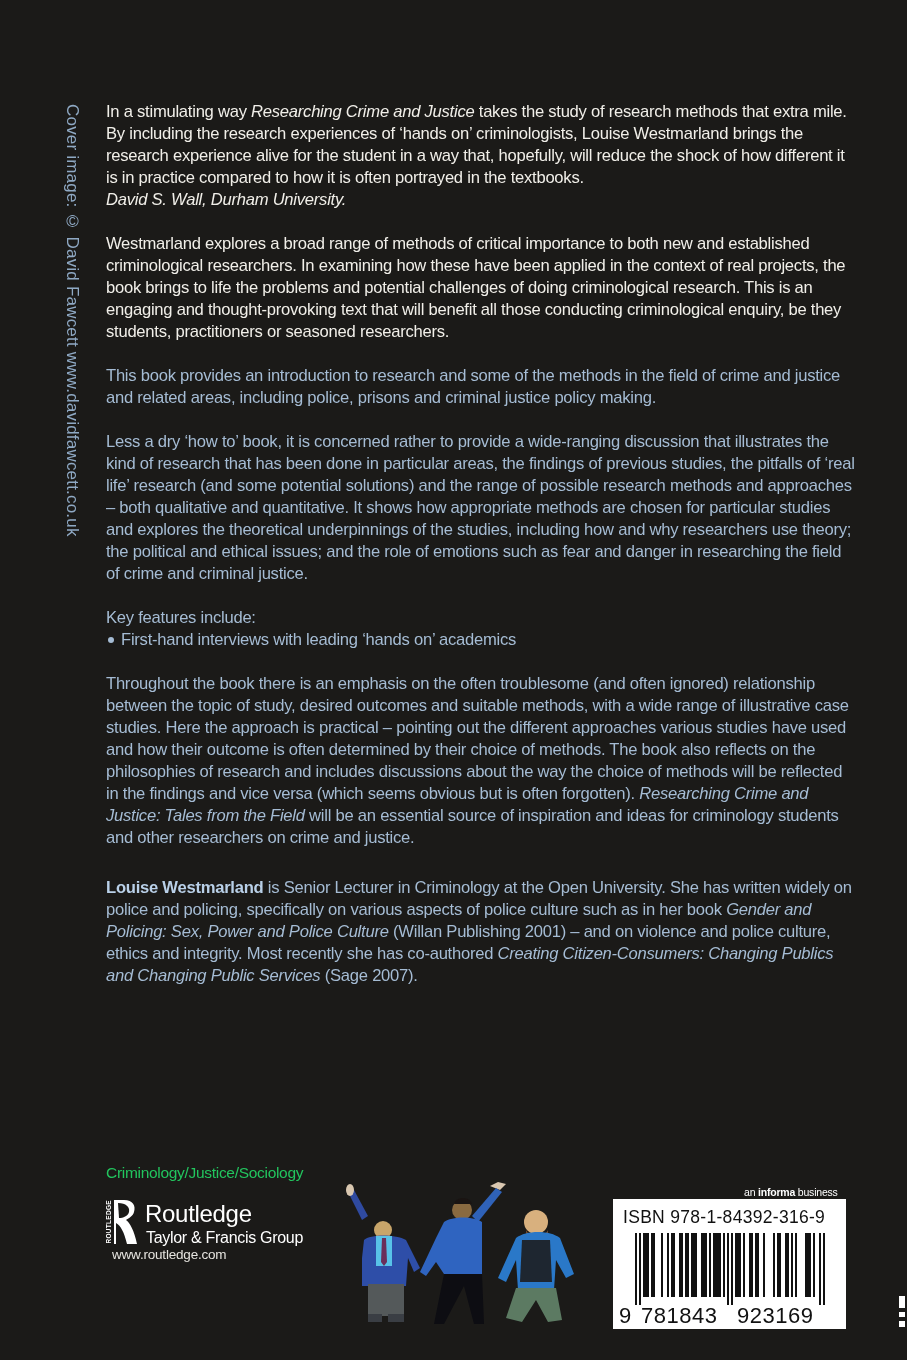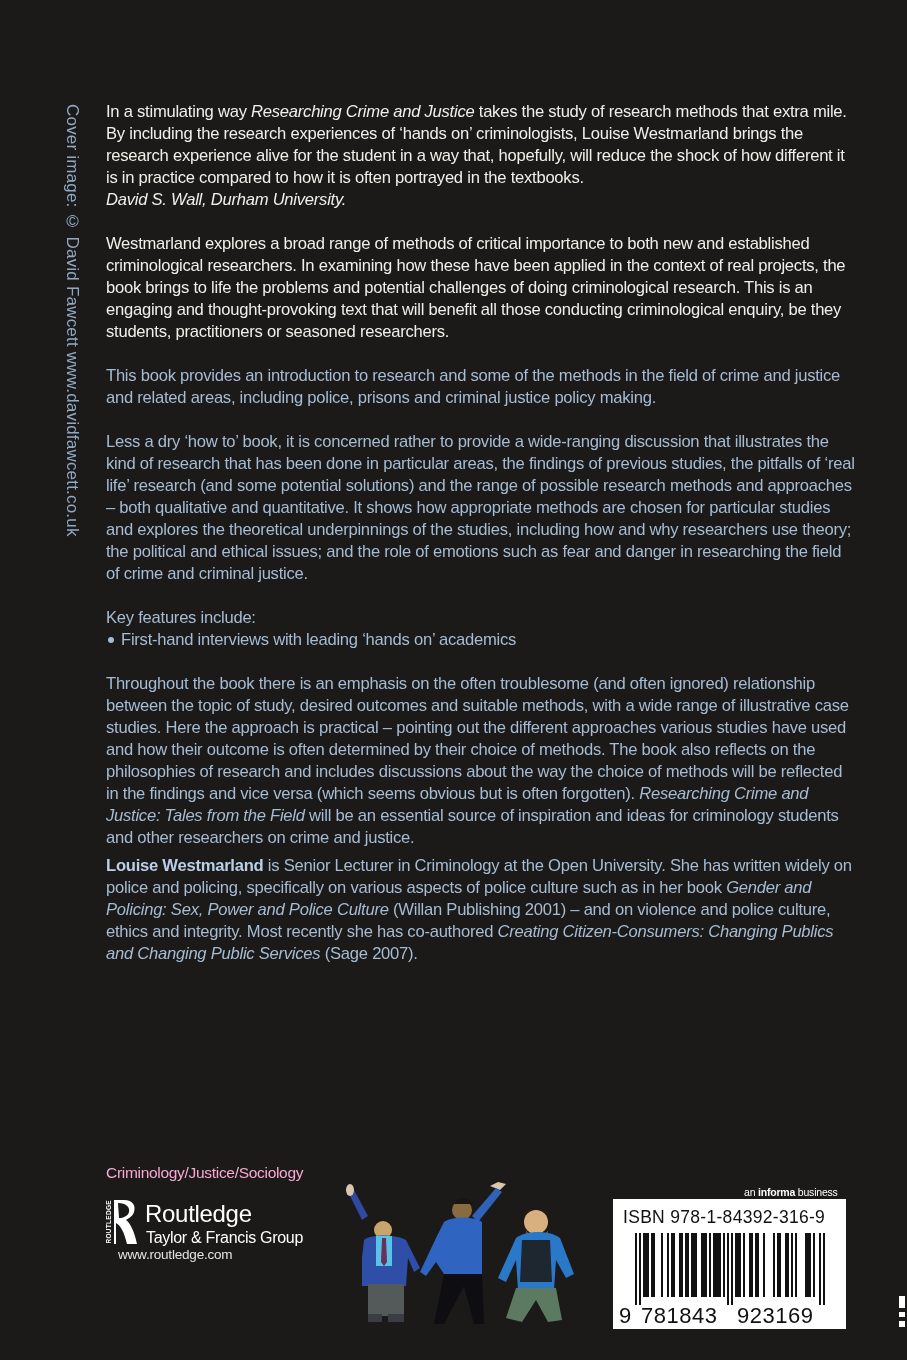--- a/index.html
+++ b/index.html
@@ -21,43 +21,43 @@
   .p {
     margin: 0; font-size: 16.6px; line-height: 22px; letter-spacing: -0.25px;
   }
   .white { color: #f1efe9; }
   .blue { color: #a5bcd4; }
   .endorse1 { margin-bottom: 22px; }
   .endorse2 { margin-bottom: 22px; }
   .intro { margin-bottom: 22px; }
   .less { margin-bottom: 22px; }
   .features { margin-bottom: 22px; }
-  .through { margin-bottom: 6px; }
+  .through { margin-bottom: 28px; }
   .bio { margin-bottom: 22px; }
   .attrib { font-style: italic; }
   em { font-style: italic; }
   .author-name { font-weight: bold; color: #b9d0e8; }
   ul.key-list { list-style: none; margin: 0; padding: 0; }
   ul.key-list li { display: flex; align-items: baseline; }
   .bullet { display: inline-block; width: 6px; height: 6px; border-radius: 50%; background: #a5bcd4; margin: 0 7px 0 2px; position: relative; top: -2px; flex-shrink: 0; }
 
   .subject {
-    position: absolute; left: 106px; top: 1164px; color: #f9a8d4; font-size: 15.5px; letter-spacing: -0.3px;
+    position: absolute; left: 106px; top: 1164px; color: #22c55e; font-size: 15.5px; letter-spacing: -0.3px;
   }
   .publisher {
     position: absolute; left: 104px; top: 1196px; width: 200px; height: 70px;
   }
   .r-logo { position: absolute; left: 0; top: 3px; width: 34px; height: 46px; }
   .r-side-text {
     position: absolute; left: 1px; top: 4px; writing-mode: vertical-rl; color: #fff;
     font-size: 6.5px; font-weight: bold; letter-spacing: 0.3px; transform: rotate(180deg);
   }
   .pub-name { position: absolute; left: 41px; top: 4px; color: #fff; font-size: 24px; letter-spacing: -0.3px; }
   .pub-group { position: absolute; left: 42px; top: 33px; color: #fff; font-size: 16px; font-weight: normal; letter-spacing: -0.3px; }
-  .pub-url { position: absolute; left: 14px; top: 51px; color: #e6e4df; font-size: 13.5px; letter-spacing: -0.2px; }
+  .pub-url { position: absolute; left: 8px; top: 51px; color: #e6e4df; font-size: 13.5px; letter-spacing: -0.2px; }
 
   .illustration { position: absolute; left: 340px; top: 1178px; width: 250px; height: 150px; }
 
   .informa { position: absolute; left: 744px; top: 1186px; color: #fff; font-size: 10.5px; letter-spacing: -0.2px; }
   .informa b { font-weight: bold; }
   .barcode-box {
     position: absolute; left: 613px; top: 1199px; width: 233px; height: 130px; background: #fff;
   }
   .isbn-text {
     position: absolute; left: 10px; top: 8px; font-size: 17.5px; color: #111; letter-spacing: 0.3px;

